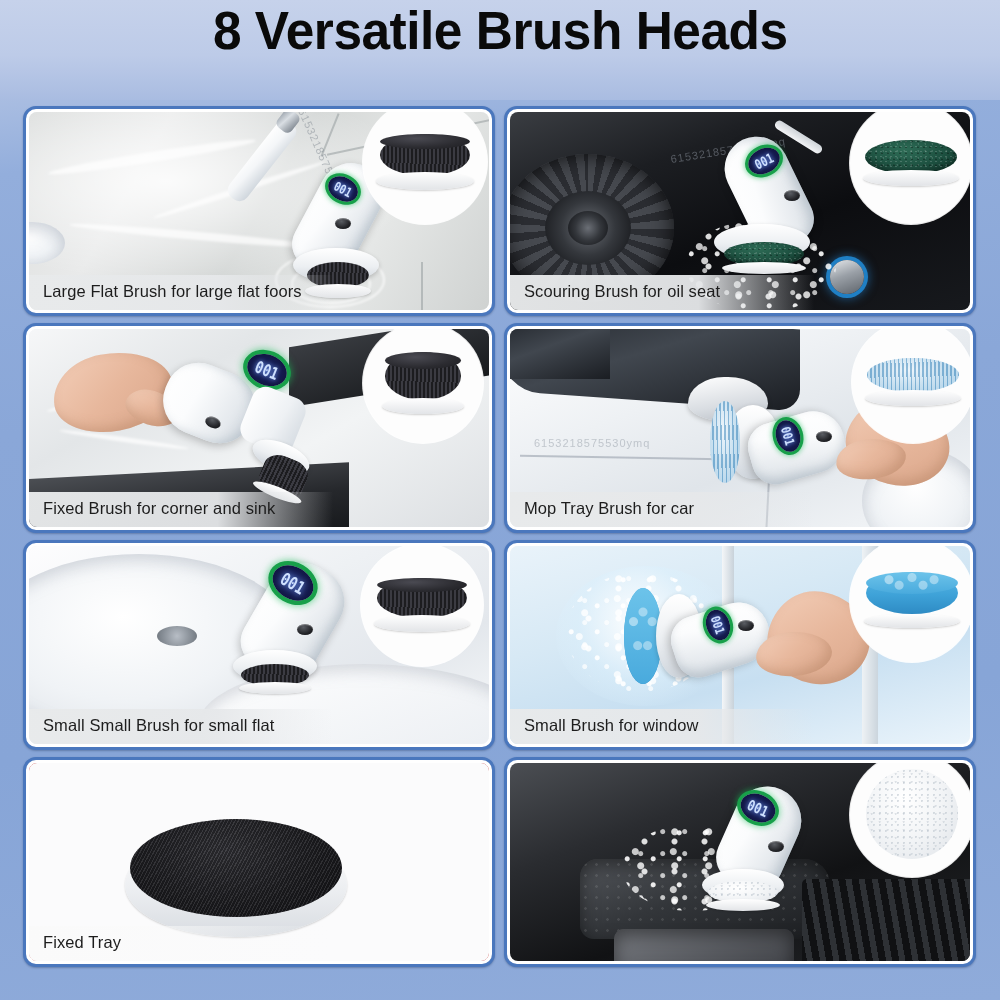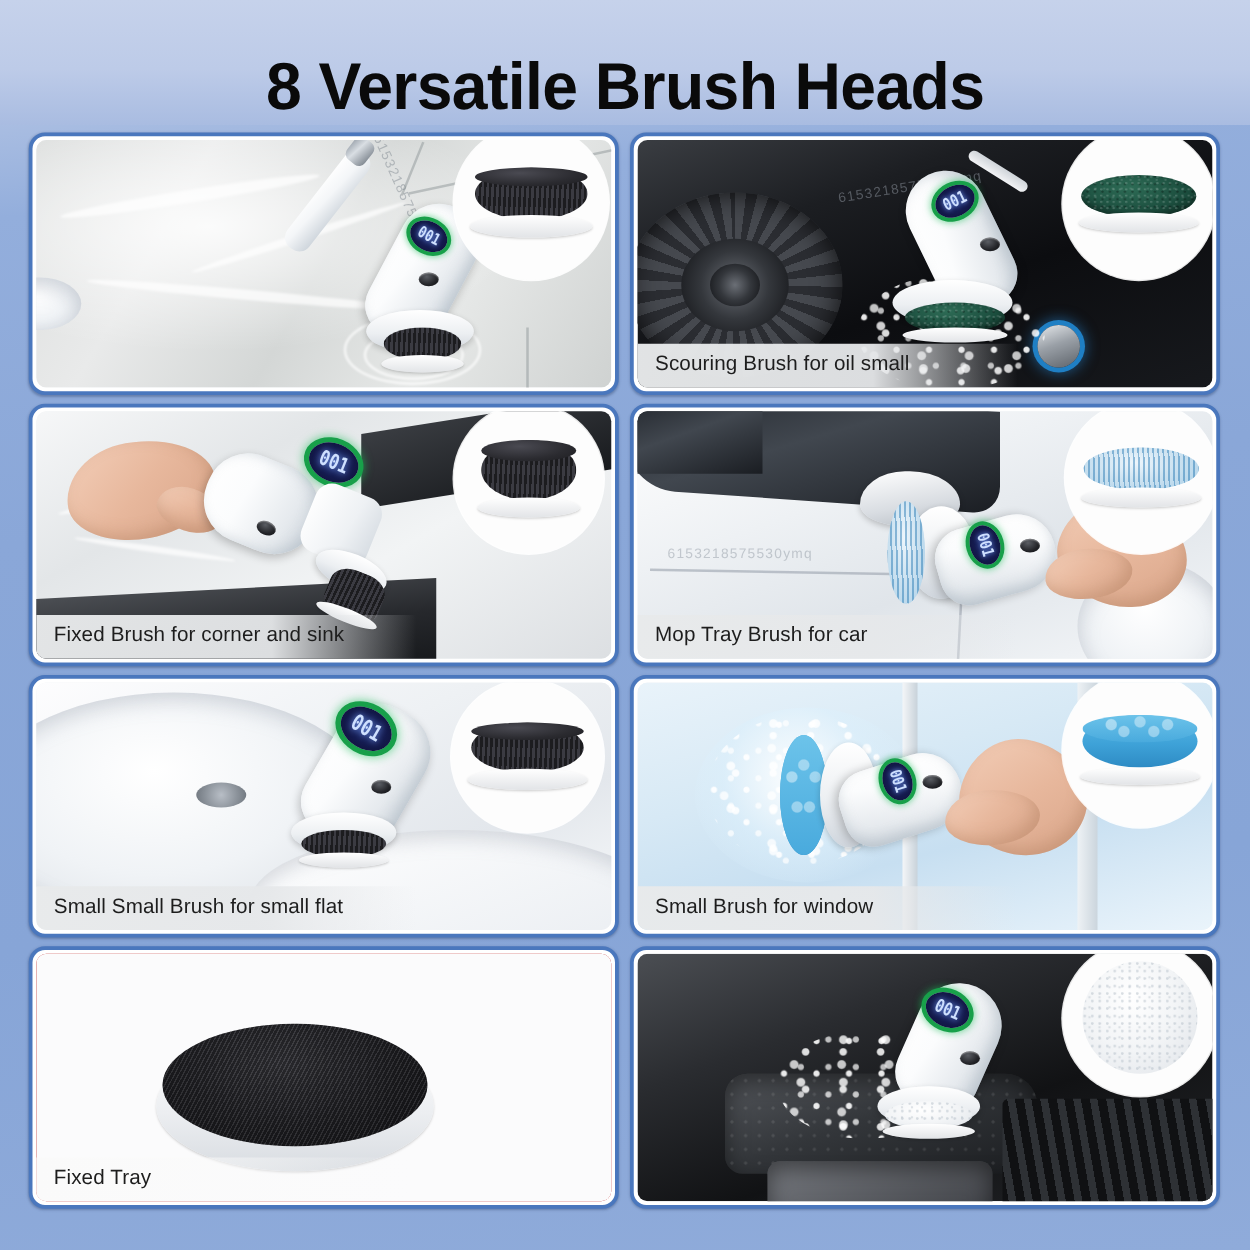--- a/index.html
+++ b/index.html
@@ -12,21 +12,21 @@
 
   body {
     background: linear-gradient(175deg, #c3d0ea 0%, #b3c4e4 6%, #93aedc 16%, #8aa7d8 40%, #87a5d7 70%, #8fabda 100%);
     position: relative;
   }
 
   
   .title-bar {
     height: 100px;
     display: flex;
-    align-items: flex-end;
+    align-items: flex-start;
     justify-content: center;
     background: linear-gradient(180deg, #c6d2eb 0%, #bdcbe8 55%, #a9bce1 100%);
   }
   .title {
     font-size: 53px;
     font-weight: bold;
     color: #0a0a0a;
     letter-spacing: -0.5px;
     font-family: "Liberation Sans", sans-serif;
     transform: scaleX(0.97);
@@ -444,20 +444,21 @@
 
       <div class="inset" style="right:2px;top:-12px;width:124px;height:124px;">
         <div class="head" style="position:relative;width:98px;height:56px;">
           <div class="pad bristle" style="top:0;width:90px;height:42px;">
             <div class="bristle-top"></div>
           </div>
           <div class="base" style="width:98px;height:18px;"></div>
         </div>
       </div>
 
+      <div class="caption">Large Flat Brush for large flat foors</div>
     </div>
   </div>
 
   <div class="card">
     <div class="card-inner">
       <div class="scene">
         <div class="bg-stove"></div>
         <div class="burner" style="left:-8px;top:42px;width:172px;height:148px;">
           <div class="burner-core" style="width:86px;height:74px;"></div>
           <div class="burner-core" style="width:40px;height:34px;"></div>
@@ -486,21 +487,21 @@
 
       <div class="inset" style="right:-2px;top:-10px;width:122px;height:122px;">
         <div class="head" style="position:relative;width:96px;height:46px;">
           <div class="pad scour" style="top:0;width:92px;height:34px;">
             <div class="scour-tex"></div>
           </div>
           <div class="base" style="width:96px;height:16px;"></div>
         </div>
       </div>
 
-      <div class="caption">Scouring Brush for oil small</div>
+      <div class="caption">Scouring Brush for oil seat</div>
     </div>
   </div>
 
   <div class="card">
     <div class="card-inner">
       <div class="scene">
         <div class="bg-sink"></div>
         <div class="marble-vein" style="left:16px;top:62px;width:160px;height:7px;transform:rotate(-12deg);"></div>
         <div class="marble-vein" style="left:30px;top:108px;width:130px;height:5px;transform:rotate(8deg);"></div>
         <div class="counter-dark" style="left:-10px;top:142px;width:330px;height:70px;transform:skewY(-3deg);"></div>

